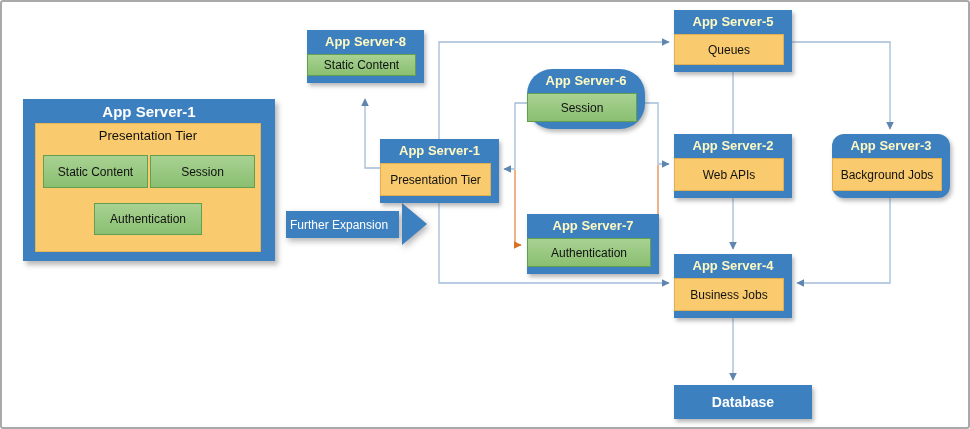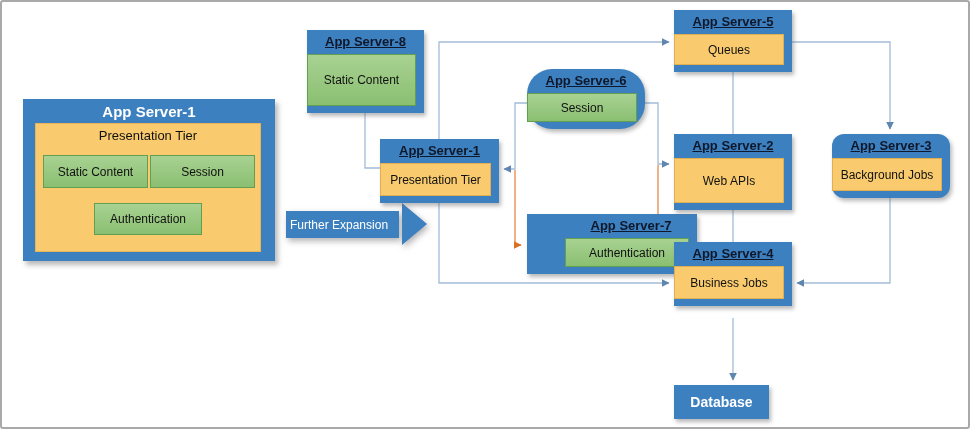--- a/index.html
+++ b/index.html
@@ -54,41 +54,41 @@
   }
 
   
   .node{
     position:absolute;background:#3d80c0;z-index:2;
     box-shadow:2px 3px 4px rgba(100,100,100,0.45);
     display:flex;flex-direction:column;
   }
   .node-title{
     height:23px;line-height:24px;text-align:center;flex:0 0 auto;
-    color:#0f172a;font-size:13px;font-weight:bold;white-space:nowrap;text-decoration:underline;
+    color:#fef9c3;font-size:13px;font-weight:bold;white-space:nowrap;
   }
   .chip{
     flex:1 1 auto;margin:1px 8px 7px 0;
     display:flex;align-items:center;justify-content:center;
     font-size:12px;color:#111;box-sizing:border-box;white-space:nowrap;
   }
   .chip.orange{background:#f9cb6e;border:1px solid #e2ae52;}
   .chip.green{background:linear-gradient(180deg,#a8d292,#8abf71);border:1px solid #639f51;}
 
-  .p-as8{left:305px;top:28px;width:117px;height:83px;}
+  .p-as8{left:305px;top:28px;width:117px;height:53px;}
   .p-as1{left:378px;top:137px;width:119px;height:64px;}
   .p-as6{left:525px;top:67px;width:118px;height:60px;border-radius:25px;}
-  .p-as7{left:525px;top:212px;width:132px;height:60px;padding-left:38px;}
+  .p-as7{left:525px;top:212px;width:132px;height:60px;}
   .p-as5{left:672px;top:8px;width:118px;height:62px;}
-  .p-as2{left:672px;top:132px;width:118px;height:76px;}
+  .p-as2{left:672px;top:132px;width:118px;height:64px;}
   .p-as3{left:830px;top:132px;width:118px;height:64px;border-radius:12px;}
-  .p-as4{left:672px;top:240px;width:118px;height:64px;}
+  .p-as4{left:672px;top:252px;width:118px;height:64px;}
 
   .db{
-    position:absolute;left:672px;top:383px;width:95px;height:34px;z-index:2;
+    position:absolute;left:672px;top:383px;width:138px;height:34px;z-index:2;
     background:#3d80c0;box-shadow:2px 3px 4px rgba(100,100,100,0.45);
     display:flex;align-items:center;justify-content:center;
     color:#fff;font-size:14px;font-weight:bold;
   }
 </style>
 </head>
 <body>
 
 <div class="frame">
 

